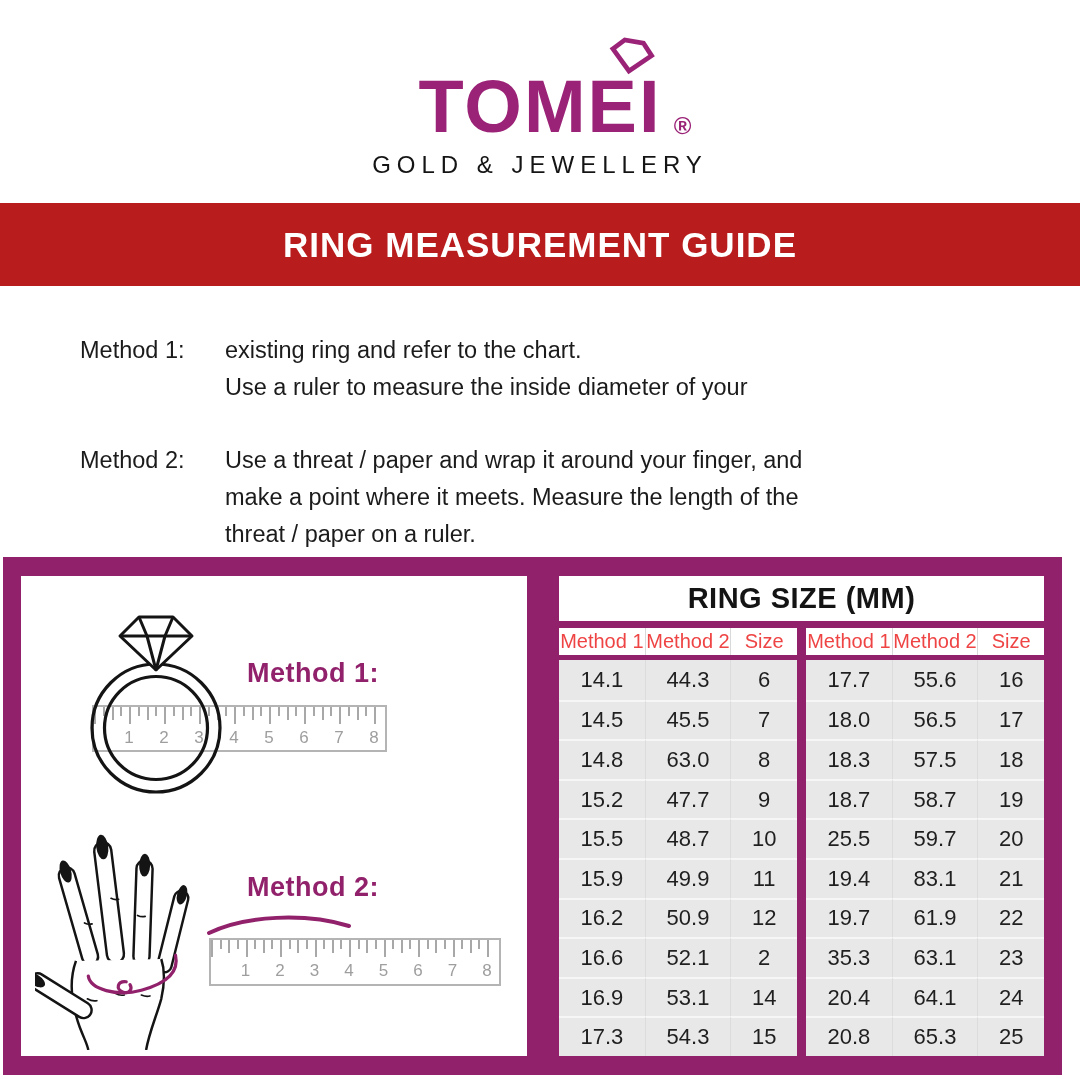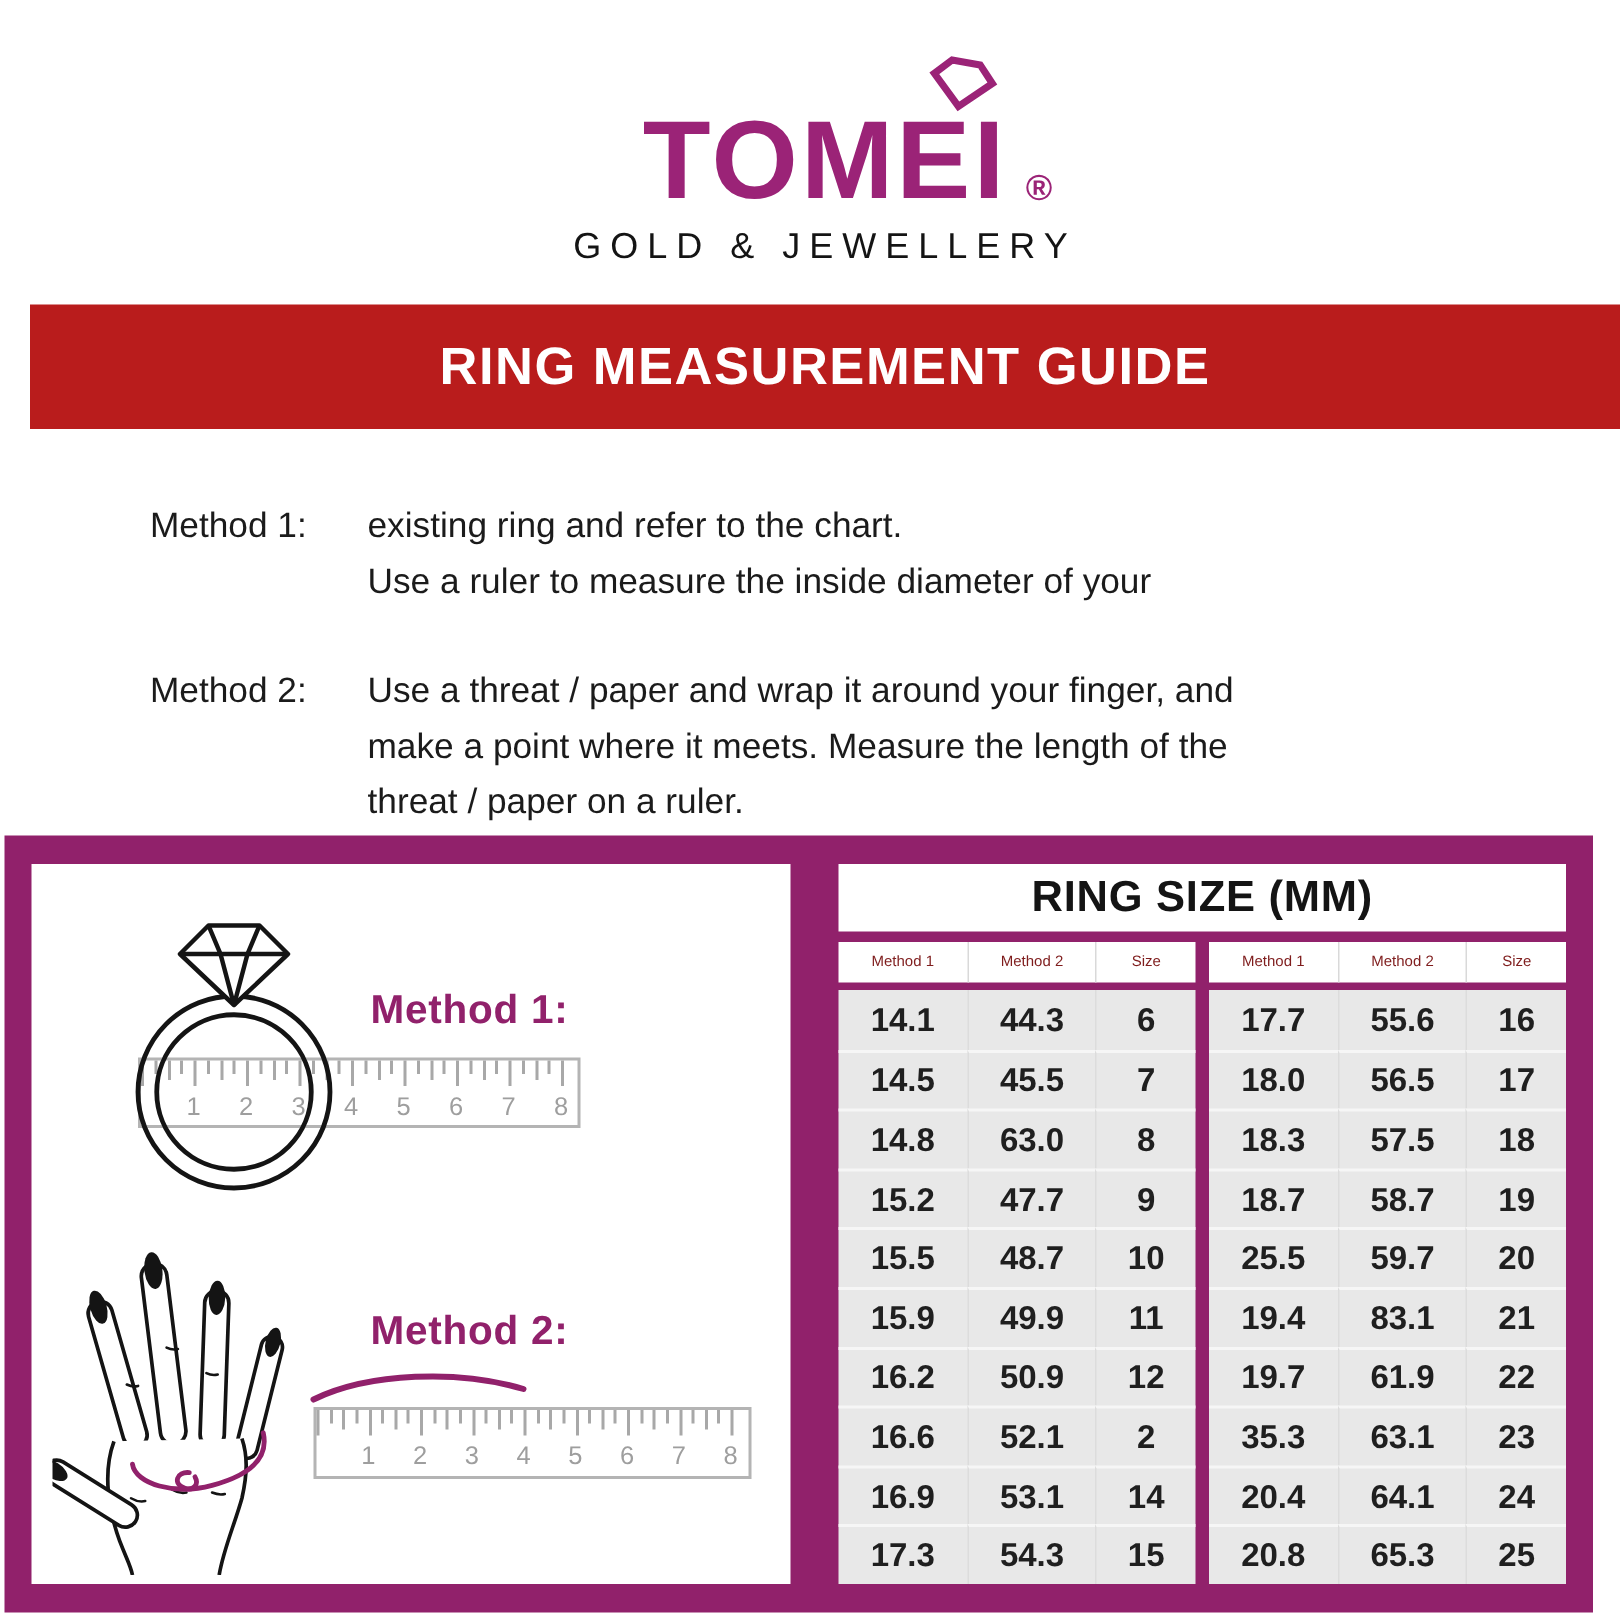--- a/index.html
+++ b/index.html
@@ -1,18 +1,18 @@
 <!DOCTYPE html>
 <html><head>
 <meta charset="utf-8">
 <style>
   * { margin:0; padding:0; box-sizing:border-box; }
   html,body { background:#ffffff; }
   body { font-family:"Liberation Sans", sans-serif; }
-  .page { position:relative; width:1080px; height:1079px; background:#fff; overflow:hidden; margin:0 auto;padding-left:20px; }
+  .page { position:relative; width:1080px; height:1079px; background:#fff; overflow:hidden; margin:0 auto; }
 
   
   .logo { margin-top:70px; text-align:center; }
   .brand-row { position:relative; display:inline-block; }
   .brand { font-size:74px; font-weight:800; color:#9B2377; letter-spacing:2px; line-height:1.0; }
   .logo-gem { position:absolute; top:-34px; right:0px; width:58px; height:42px; }
   .reg { position:absolute; right:-30px; bottom:4px; font-size:24px; font-weight:700; color:#9B2377; }
   .tagline { font-size:24px; letter-spacing:6px; font-weight:500; color:#141414; margin-top:7px; }
 
   
@@ -37,24 +37,24 @@
   .ruler i { position:absolute; top:0; width:2px; background:#a8a8a8; }
   .ruler span { position:absolute; transform:translateX(-50%); top:21px; font-size:17px; color:#9e9e9e; }
 
   
   .panel-right { flex:1; display:flex; flex-direction:column; gap:7px; }
   .table-title { background:#fff; height:45px; flex:none; display:flex; align-items:center; justify-content:center;
                  font-size:29px; font-weight:600; letter-spacing:0.5px; color:#141414; }
   .table-cols { flex:1; display:flex; gap:9px; }
   .half { flex:1; display:flex; flex-direction:column; gap:5px; }
   .half-head { background:#fff; height:27px; flex:none; display:grid; grid-template-columns:36% 36% 28%; }
-  .half-head div { display:flex; align-items:center; justify-content:center; font-size:10px; font-weight:500; color:#7f1d1d;text-align:right; }
+  .half-head div { display:flex; align-items:center; justify-content:center; font-size:20px; font-weight:500; color:#ef4444;text-align:right; }
   .half-head div + div { border-left:1px solid #d9d9d9; }
   .half-body { flex:1; background:#e8e8e8; display:grid; grid-template-columns:36% 36% 28%; grid-auto-rows:1fr; }
-  .half-body div { display:flex; align-items:center; justify-content:center; font-size:22px; font-weight:700; color:#1f1f1f; }
+  .half-body div { display:flex; align-items:center; justify-content:center; font-size:22px; font-weight:400; color:#1f1f1f; }
   .half-body div.bl { border-left:1px solid #dcdcdc; }
   .half-body div.bt { border-top:2px solid #f6f6f6; }
 </style>
 </head>
 <body>
 
 <div class="page">
 
   <div class="logo">
     <div class="brand-row">

